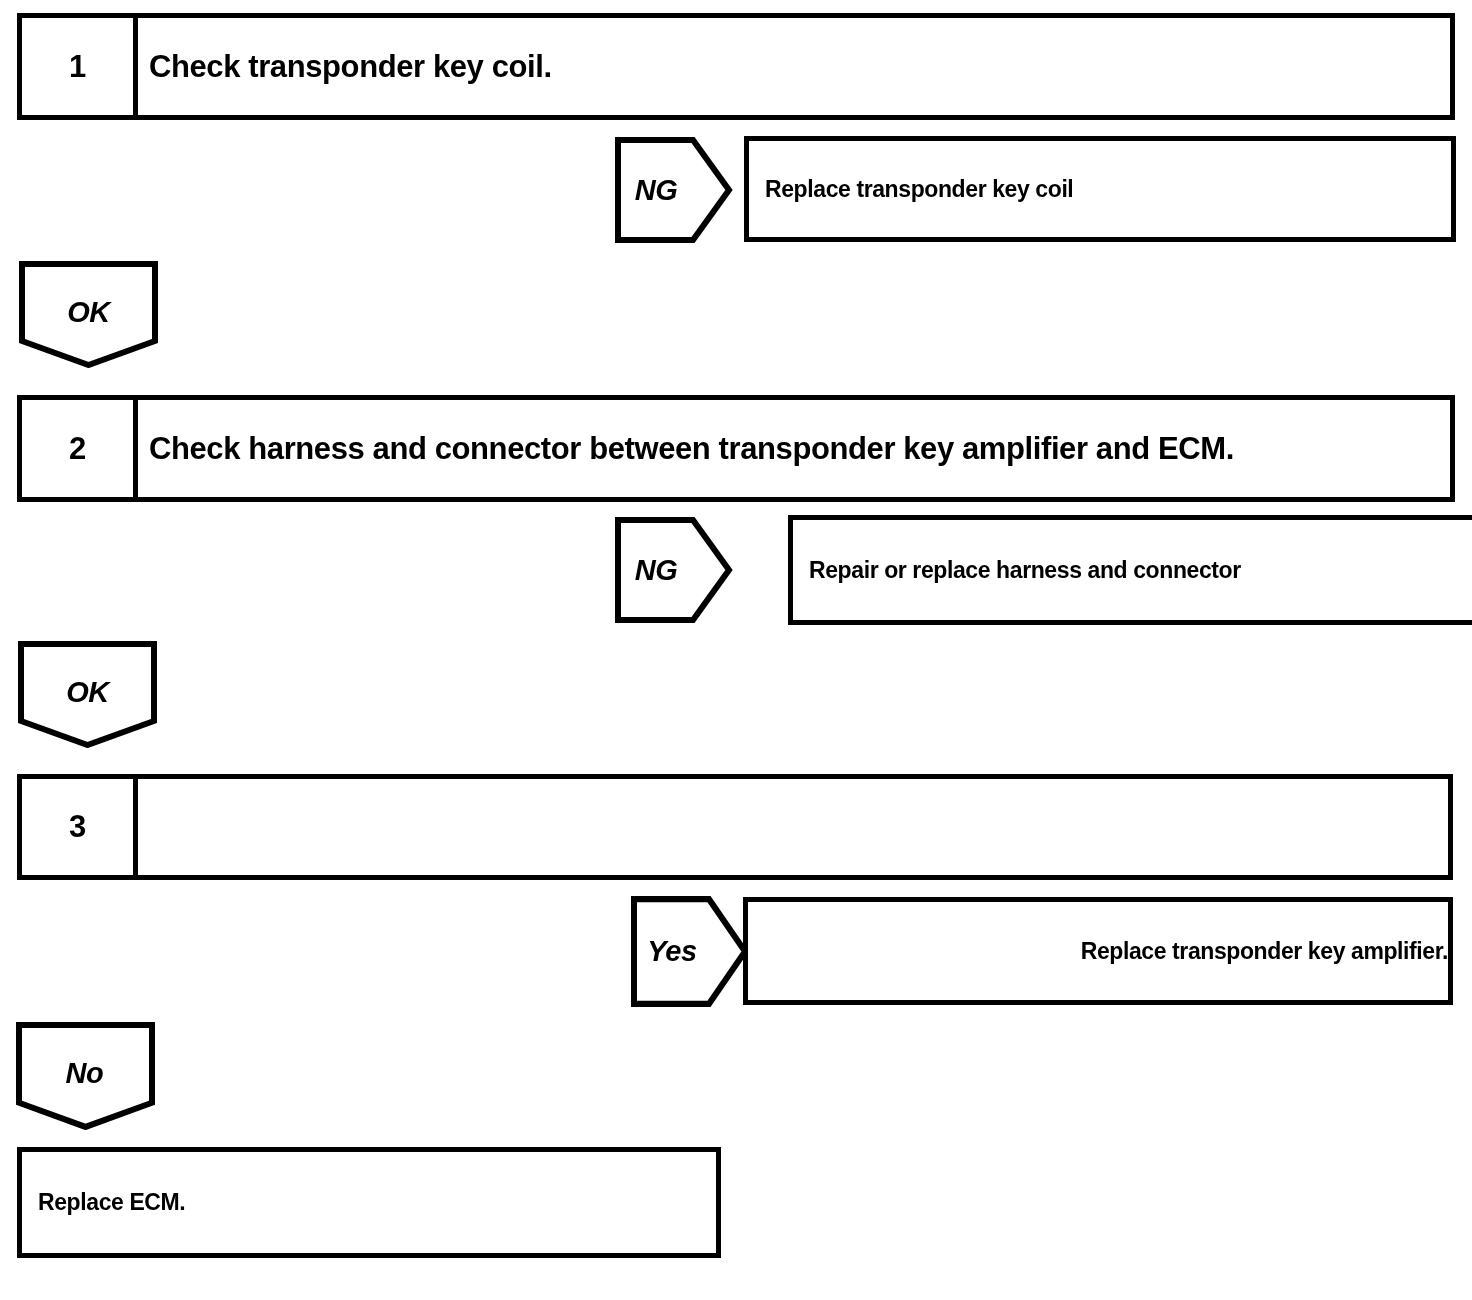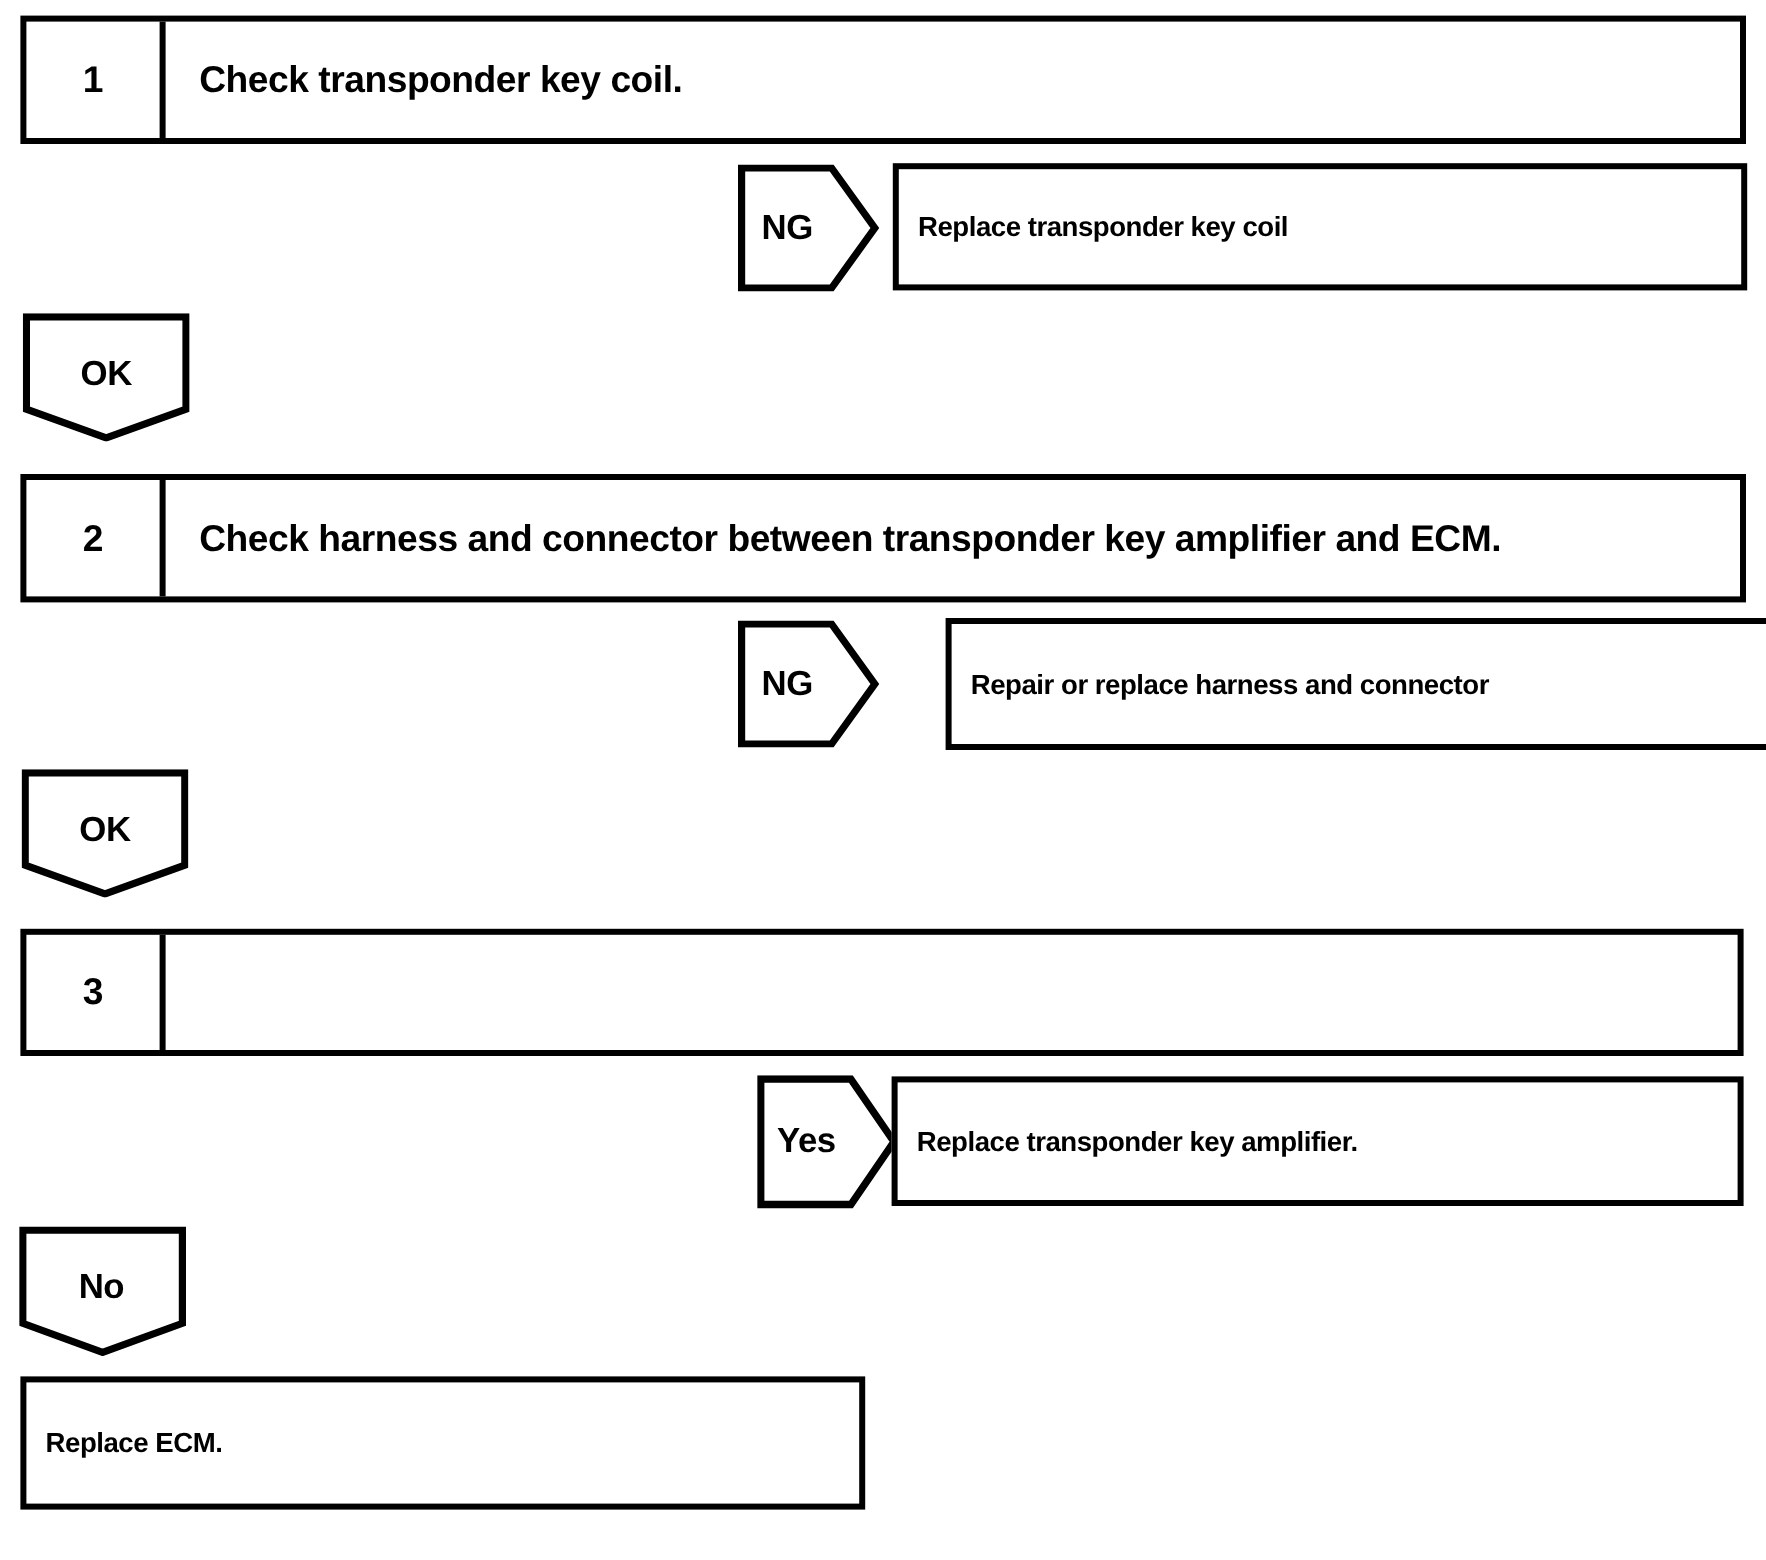--- a/index.html
+++ b/index.html
@@ -32,35 +32,36 @@
     border-right: 5px solid #000000;
     display: flex;
     align-items: center;
     justify-content: center;
     font-size: 31px;
   }
   .title-cell {
     flex: 1;
     display: flex;
     align-items: center;
-    padding-left: 28px;
+    padding-left: 11px;
     font-size: 31px;
     letter-spacing: -0.4px;
     white-space: nowrap;
   }
   .result-box {
     display: flex;
     align-items: center;
     padding-left: 16px;
     font-size: 23px;
     letter-spacing: -0.4px;
     white-space: nowrap;
   }
   .pent {
     position: absolute;
+    font-style: italic;
   }
   .pent svg {
     display: block;
     position: absolute;
     left: 0;
     top: 0;
   }
   .pent .lbl {
     position: absolute;
     display: flex;
@@ -134,21 +135,21 @@
   <div class="box step-box" style="left:17px; top:774px; width:1436px; height:106px;">
     <div class="num-cell">3</div>
   </div>
 
   <div class="pent pent-right" style="left:615px; top:896px; width:118px; height:111px;margin-left:16px;">
     <svg width="118" height="111" viewBox="0 0 118 106" preserveAspectRatio="none">
       <polygon points="3,3 78,3 114,53 78,103 3,103" fill="#ffffff" stroke="#000000" stroke-width="6"></polygon>
     </svg>
     <span class="lbl">Yes</span>
   </div>
-  <div class="box result-box" style="left:743px; top:897px; width:710px; height:108px;">
+  <div class="box result-box" style="left:743px; top:897px; width:710px; height:108px;justify-content:flex-end;">
     <span>Replace transponder key amplifier.</span>
   </div>
 
   <div class="pent pent-down" style="left:16px; top:1022px; width:137px; height:108px;">
     <svg width="139" height="108" viewBox="0 0 139 107" preserveAspectRatio="none">
       <polygon points="3,3 136,3 136,80 69.5,104 3,80" fill="#ffffff" stroke="#000000" stroke-width="6"></polygon>
     </svg>
     <span class="lbl">No</span>
   </div>
 

